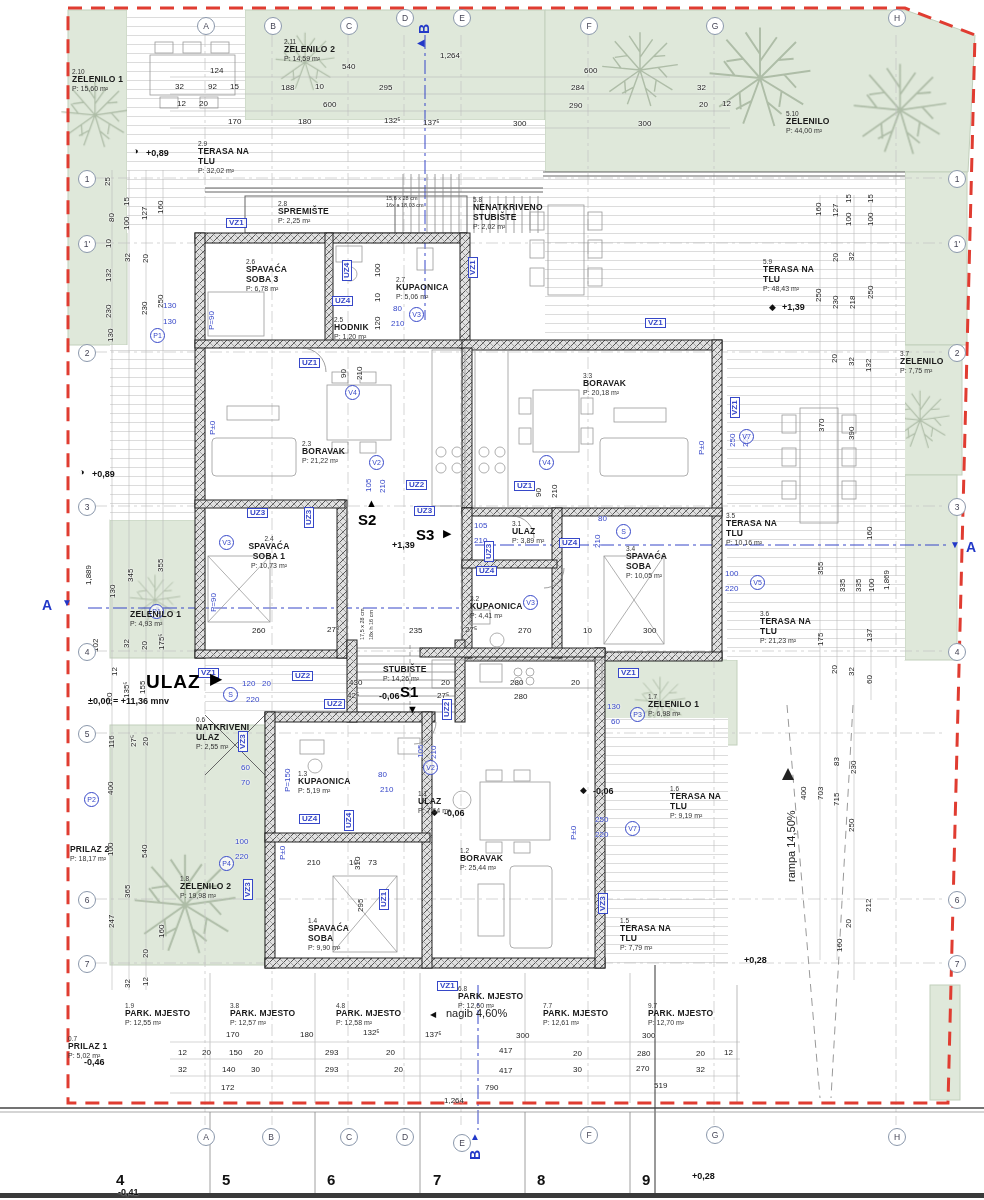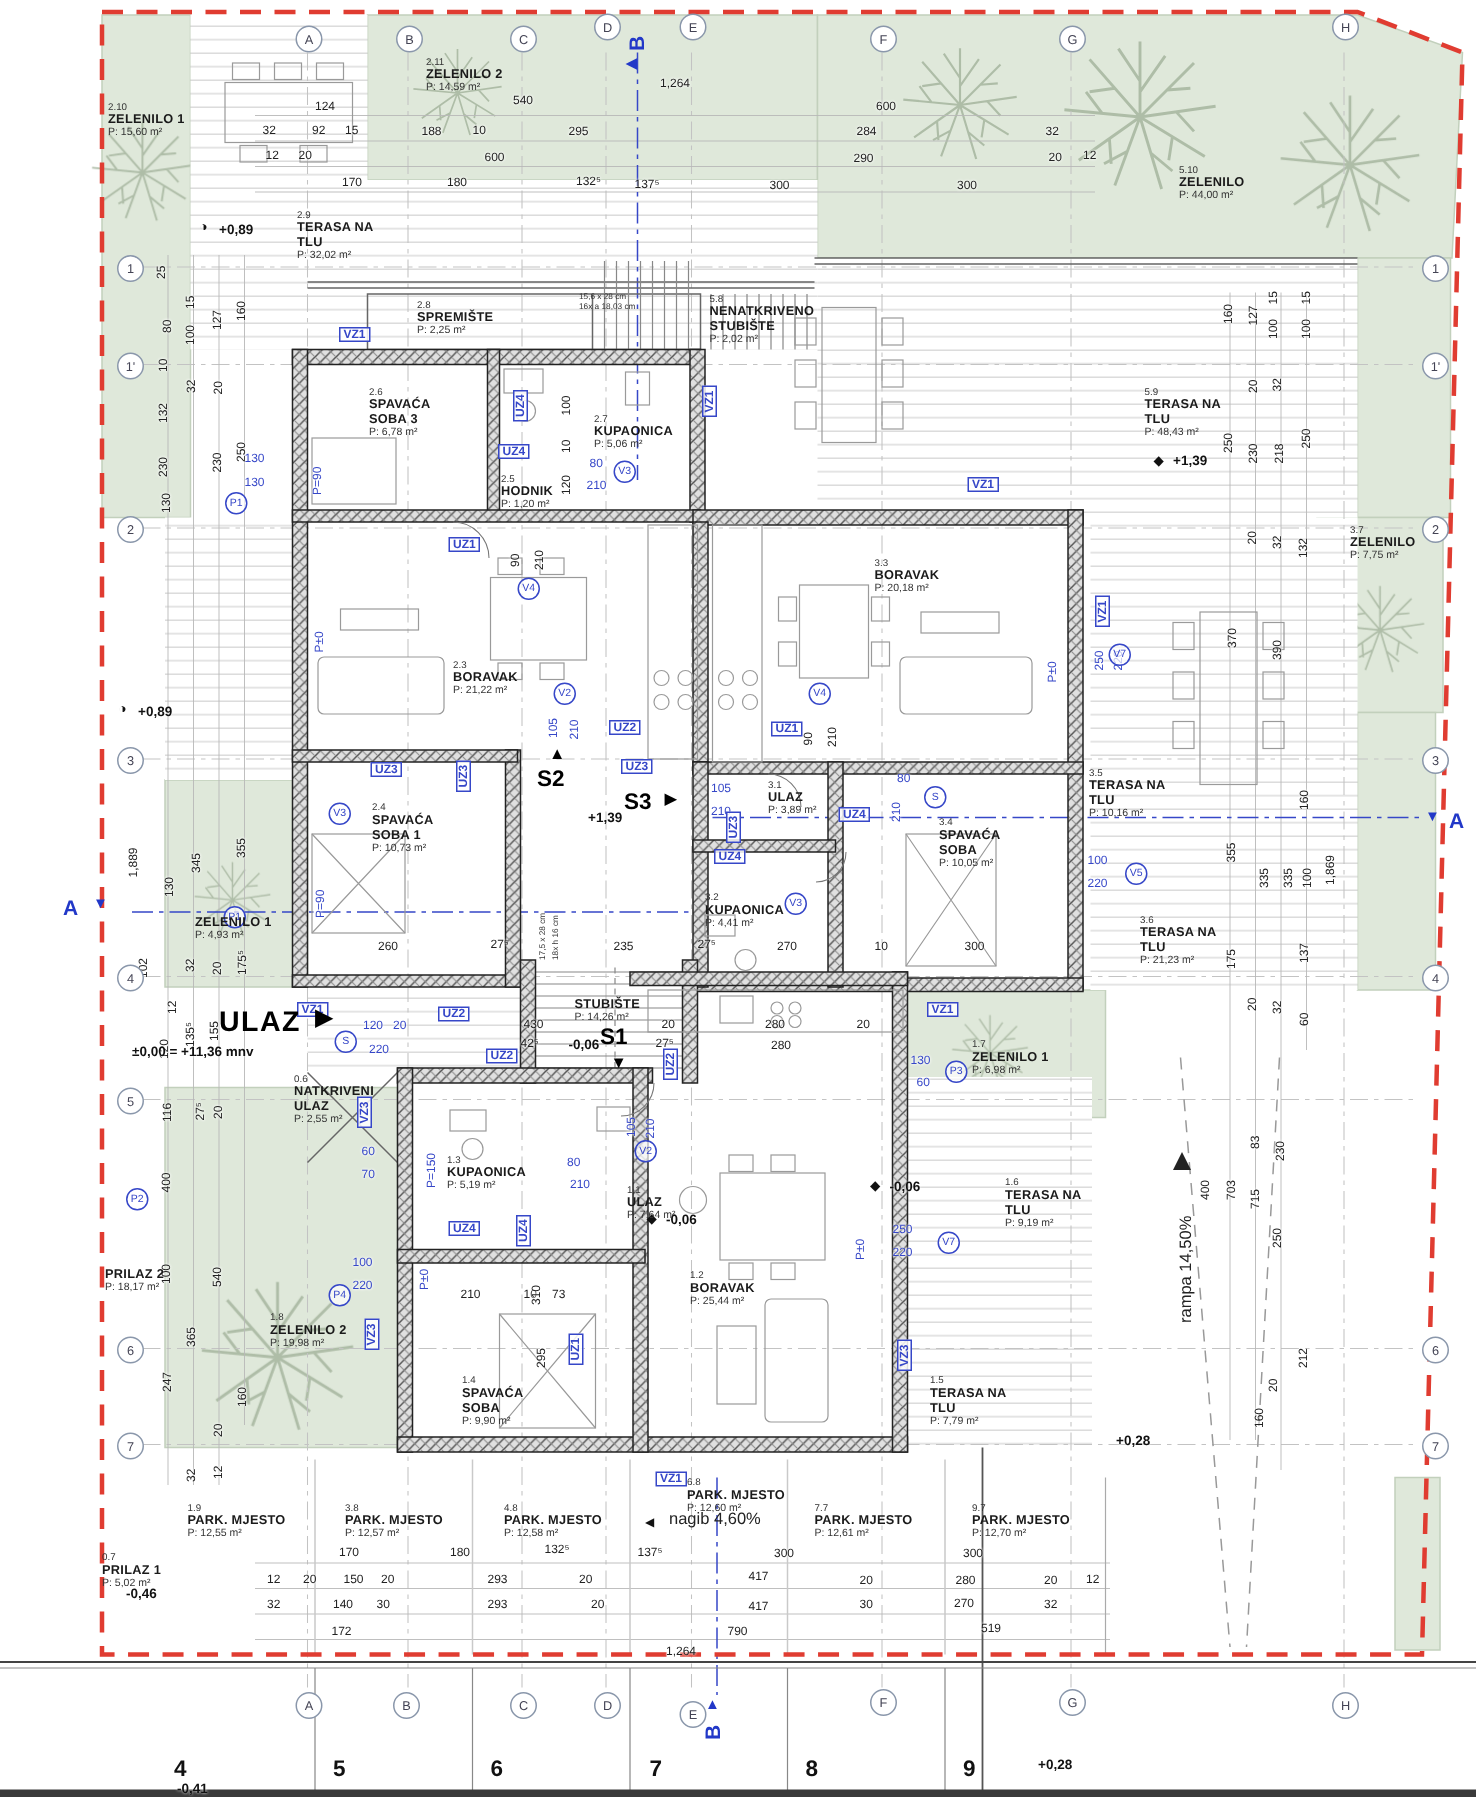--- a/index.html
+++ b/index.html
@@ -622,21 +622,21 @@
     <div class="room" style="left: 583px; top: 372px; max-width: 70px;">
       <span class="rno">3.3</span>
       <span class="rn">BORAVAK</span>
       <span class="ra">P: 20,18 m²</span>
     </div>
     <div class="room" style="left: 900px; top: 350px; max-width: 55px;">
       <span class="rno">3.7</span>
       <span class="rn">ZELENILO</span>
       <span class="ra">P: 7,75 m²</span>
     </div>
-    <div class="room" style="left: 248px; top: 535px; max-width: 62px;">
+    <div class="room" style="left: 238px; top: 535px; max-width: 62px; text-align: center;">
       <span class="rno">2.4</span>
       <span class="rn">SPAVAĆA SOBA 1</span>
       <span class="ra">P: 10,73 m²</span>
     </div>
     <div class="room" style="left: 512px; top: 520px; max-width: 50px;">
       <span class="rno">3.1</span>
       <span class="rn">ULAZ</span>
       <span class="ra">P: 3,89 m²</span>
     </div>
     <div class="room" style="left: 626px; top: 545px; max-width: 62px;">

